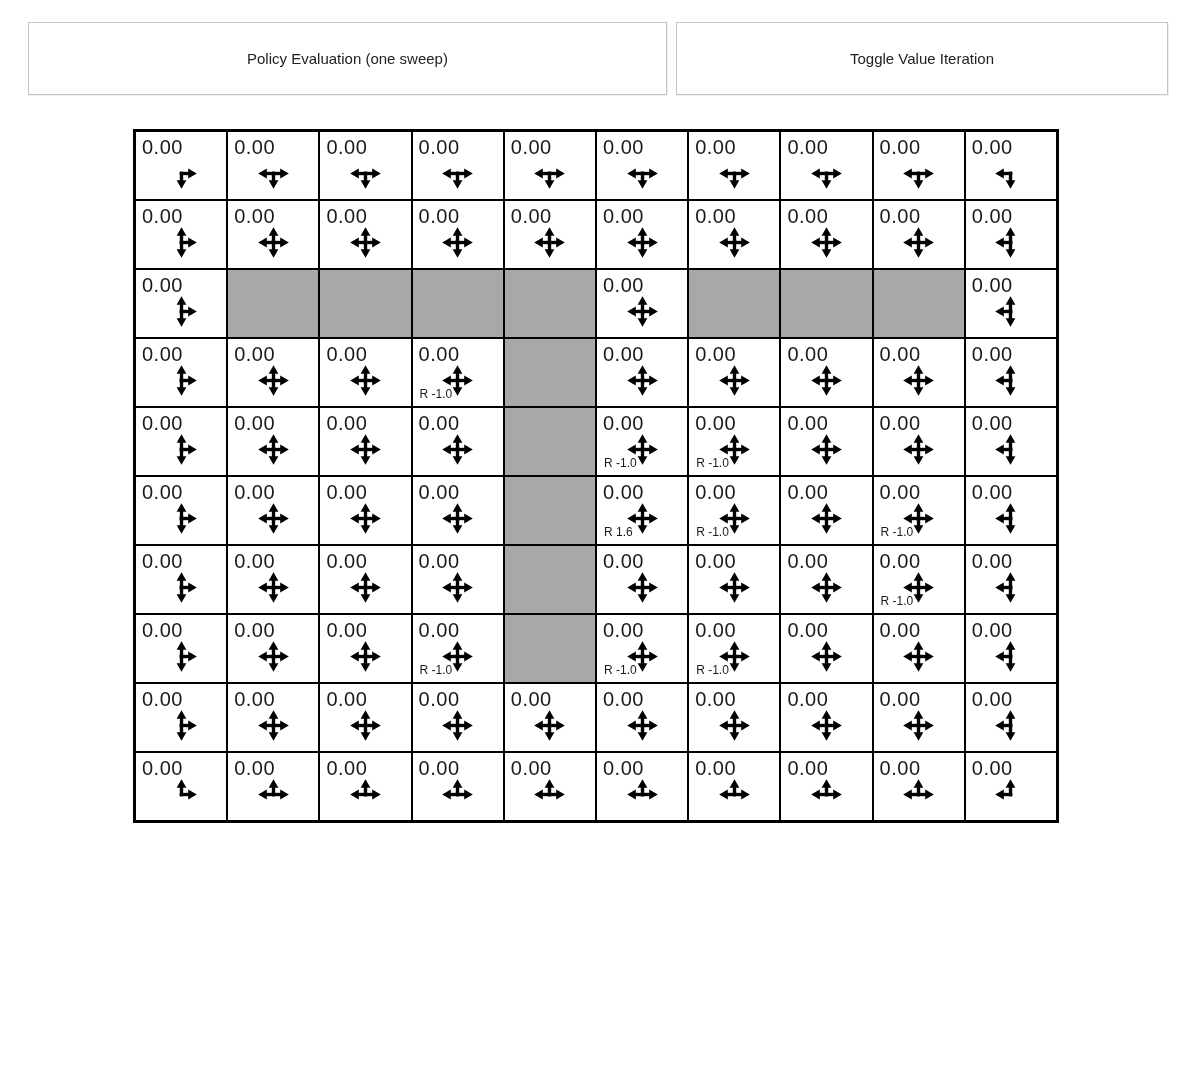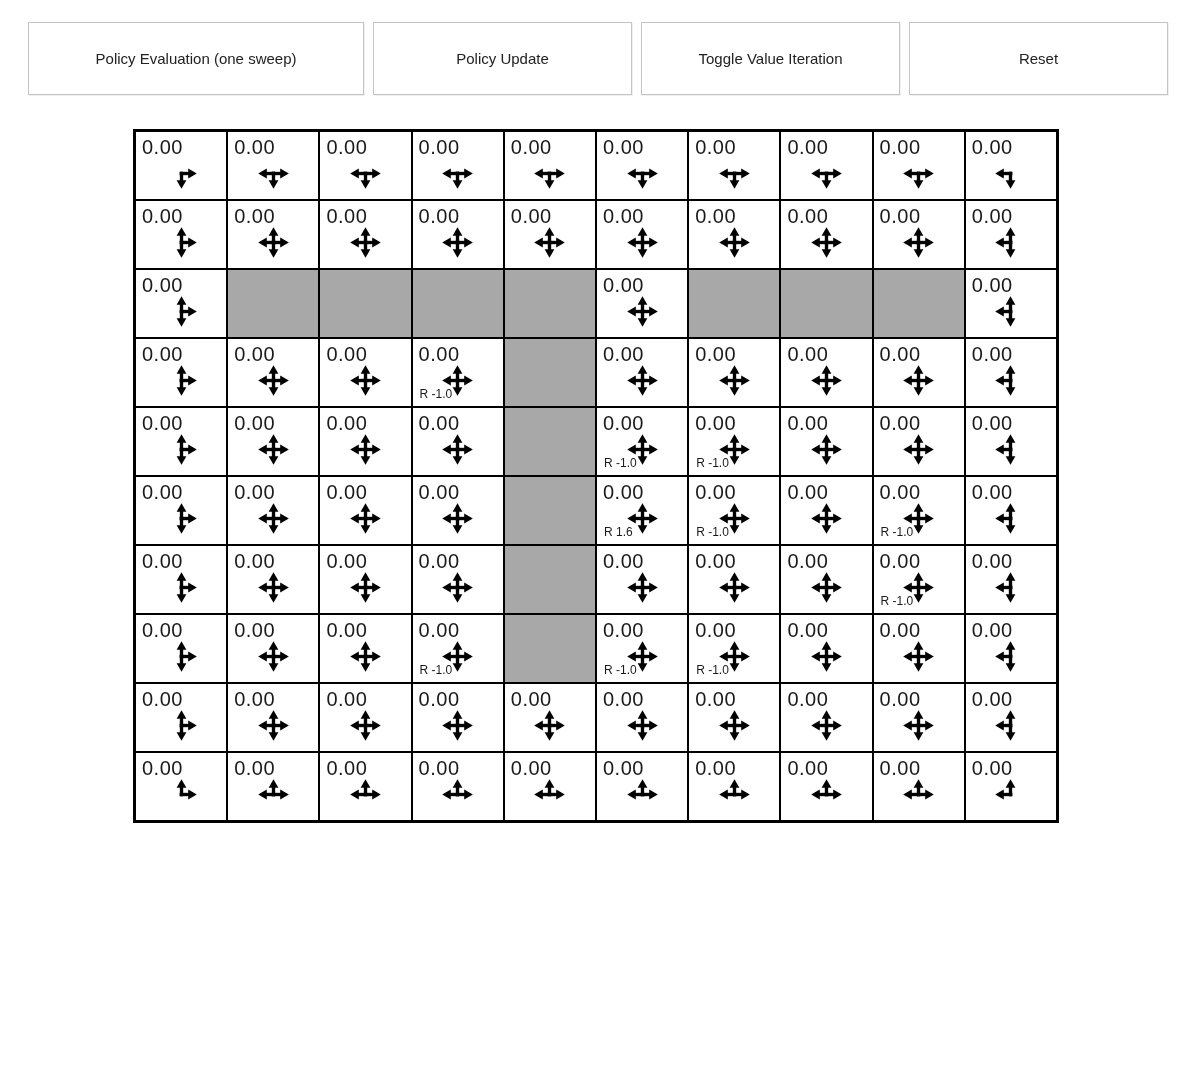--- a/index.html
+++ b/index.html
@@ -59,23 +59,21 @@
     left: 7px; bottom: 5px;
     font-size: 12px;
     color: var(--value-text, #1a1a1a);
   }
 </style>
 </head>
 <body>
 
 <div class="toolbar">
   <button class="btn wide">Policy Evaluation (one sweep)</button>
-  <button class="btn">Policy Update</button>
   <button class="btn">Toggle Value Iteration</button>
-  <button class="btn">Reset</button>
 </div>
 
 <div class="grid" id="gridworld">
     <div class="cell">
       <span class="value">0.00</span>
       <svg viewBox="0 0 48 48" class="arrows">
         <g transform="rotate(180 24 24)">
           <rect x="21.7" y="12" width="4.6" height="14.5"></rect>
           <polygon points="24,3 17.3,14.8 30.7,14.8"></polygon>
         </g>

